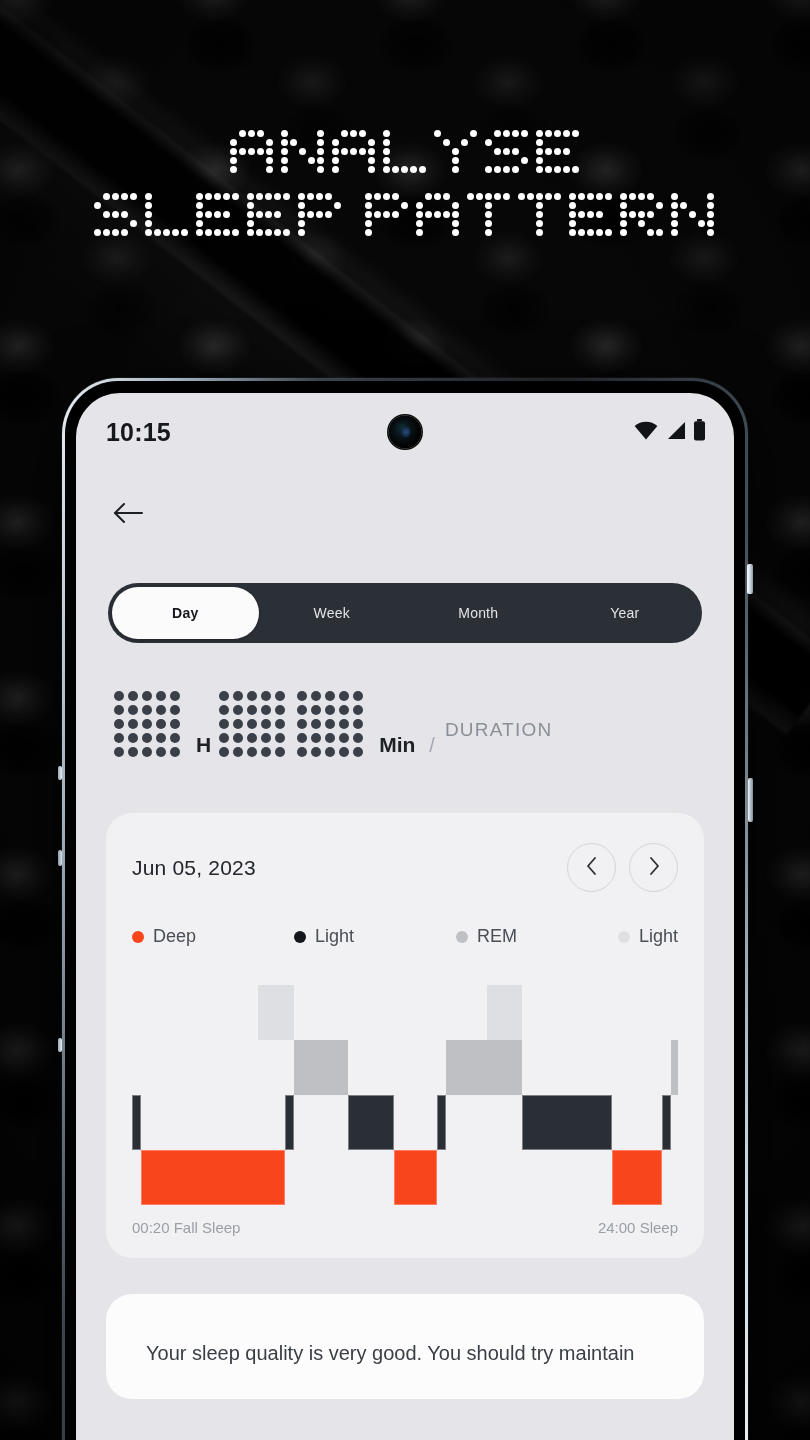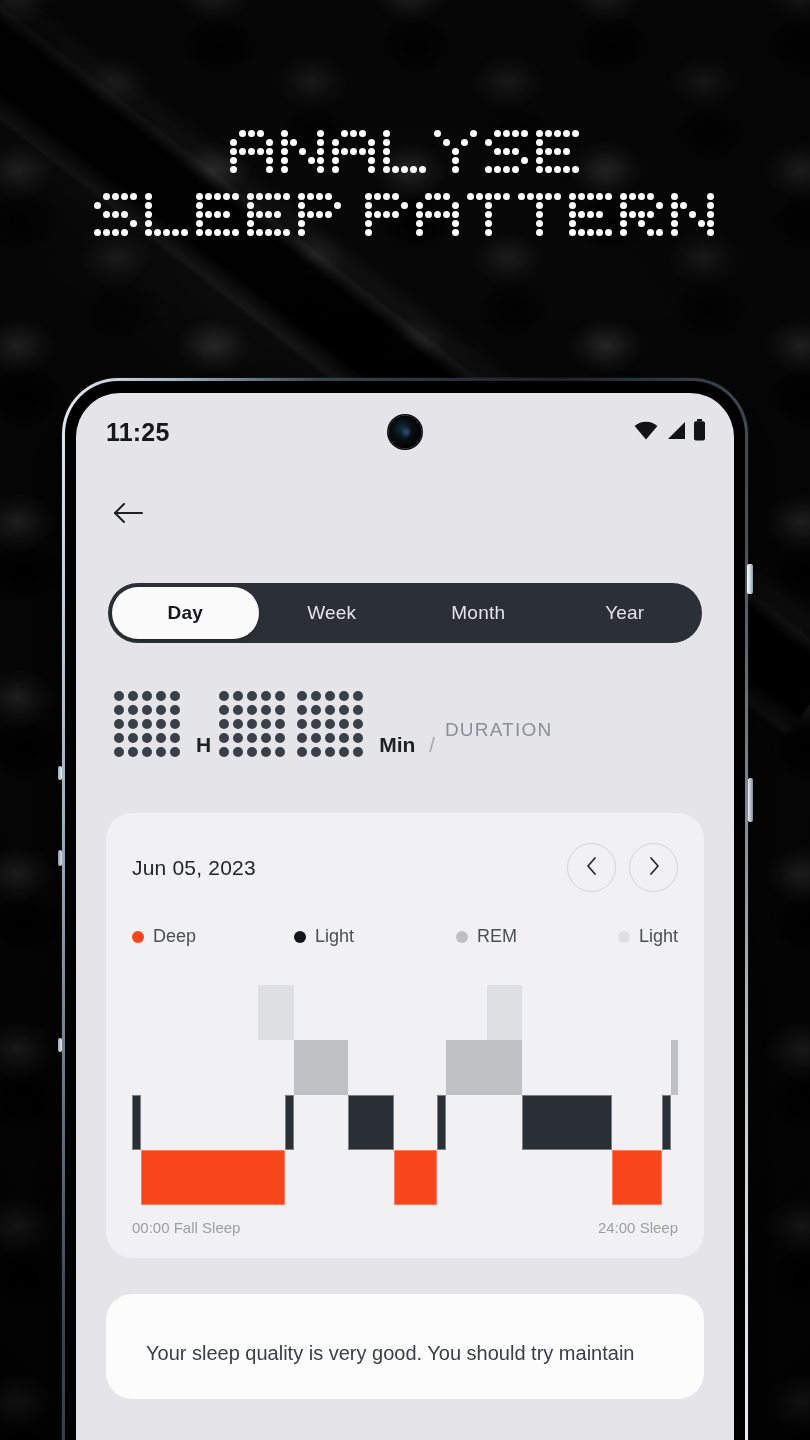--- a/index.html
+++ b/index.html
@@ -213,21 +213,21 @@
     align-items: center;
     height: 60px;
     border-radius: 32px;
     background: #2b2f36;
     padding: 4px;
   }
   .tab {
     flex: 1;
     height: 100%;
     display: flex; align-items: center; justify-content: center;
-    font-size: 19px;
+    font-size: 14px;
     color: #e2e4e8;
     border-radius: 28px;
     cursor: pointer;
     letter-spacing: .2px;
   }
   .tab.active {
     background: #fbfbfc;
     color: #16181c;
     font-weight: 700;
     box-shadow: 0 1px 3px rgba(0,0,0,.25);
@@ -355,21 +355,21 @@
     <div class="btn-side btn-power"></div>
     <div class="btn-side btn-vol-up"></div>
     <div class="btn-side btn-left-a"></div>
     <div class="btn-side btn-left-b"></div>
     <div class="btn-side btn-left-c"></div>
 
     <div class="phone-inner">
       <div class="screen">
 
         <div class="statusbar">
-          <span class="sb-time">11:25</span>
+          <span class="sb-time">10:15</span>
           <div class="punchhole"></div>
           <div class="sb-right">
             <span>
               <svg width="24" height="19" viewBox="0 0 24 19">
                   <path d="M12 18.5 L0.6 5.1 A17 17 0 0 1 23.4 5.1 Z" fill="#111317"></path>
                 </svg>
             </span>
             <span>
               <svg width="21" height="19" viewBox="0 0 21 19">
                   <path d="M20 1 L20 18 L3 18 Z" fill="#111317"></path>
@@ -487,21 +487,21 @@
               <div class="seg" style="left: 55.8%; width: 1.8%; top: 110px; height: 55px; background: rgb(42, 46, 53);"></div>
               <div class="seg" style="left: 57.6%; width: 13.9%; top: 55px; height: 55px; background: rgb(191, 192, 196); border: none;"></div>
               <div class="seg" style="left: 65%; width: 6.5%; top: 0px; height: 55px; background: rgb(222, 223, 227); border: none;"></div>
               <div class="seg" style="left: 71.5%; width: 16.5%; top: 110px; height: 55px; background: rgb(42, 46, 53);"></div>
               <div class="seg" style="left: 88%; width: 9%; top: 165px; height: 55px; background: rgb(249, 69, 27); border: 1px solid rgba(255, 150, 130, 0.7);"></div>
               <div class="seg" style="left: 97%; width: 1.8%; top: 110px; height: 55px; background: rgb(42, 46, 53);"></div>
               <div class="seg" style="left: 98.8%; width: 1.2%; top: 55px; height: 55px; background: rgb(191, 192, 196); border: none;"></div>
             </div>
 
           <div class="chart-axis">
-            <span>00:00 Fall Sleep</span>
+            <span>00:20 Fall Sleep</span>
             <span>24:00 Sleep</span>
           </div>
         </div>
 
         <div class="tip-card">
           <div class="tip-text">Your sleep quality is very good. You should try maintain</div>
         </div>
 
       </div>
     </div>

